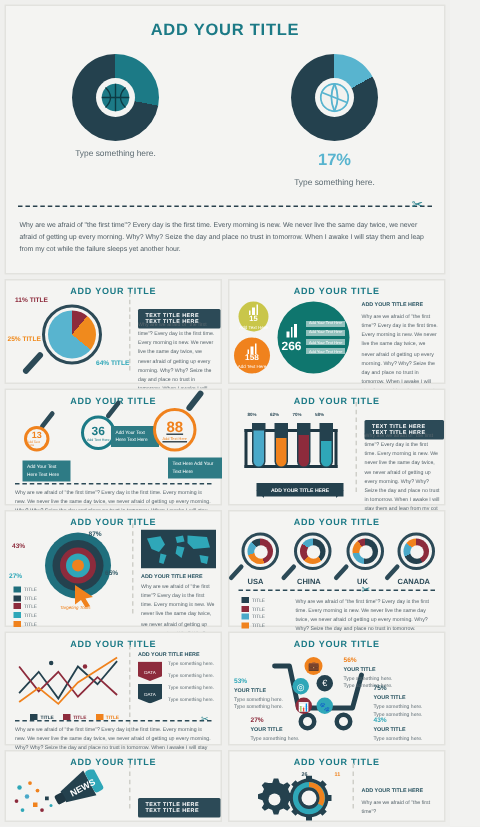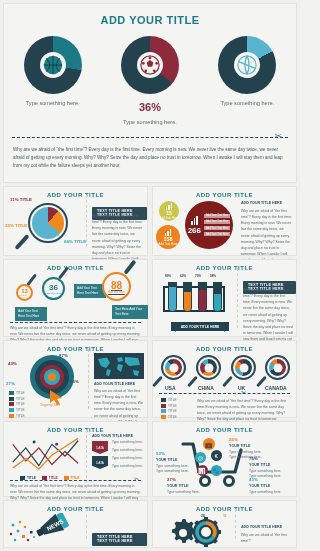--- a/index.html
+++ b/index.html
@@ -99,52 +99,36 @@
                   <line x1="1" y1="12" x2="23" y2="12"></line>
                 <path d="M4 4 Q12 12 4 20"></path>
                   <path d="M20 4 Q12 12 20 20"></path>
               </g>
             </svg>
           </div>
         </div>
         <div class="cap">Type something here.</div>
       </div>
 
-      <div class="dwrap">
-        <div class="dnut" style="background:conic-gradient(#8d2b3c 0 36%, #24414e 36% 100%);">
-          <div class="dhole">
-            <svg class="ball" viewBox="0 0 24 24">
-              <circle cx="12" cy="12" r="11" fill="#f2f2ef" stroke="#8d2b3c" stroke-width="1.6"></circle>
-              <polygon points="12,6 16,9 14.5,14 9.5,14 8,9" fill="#8d2b3c"></polygon>
-              <circle cx="12" cy="3.5" r="1.6" fill="#8d2b3c"></circle>
-                <circle cx="20" cy="10" r="1.6" fill="#8d2b3c"></circle>
-              <circle cx="17" cy="19" r="1.6" fill="#8d2b3c"></circle>
-                <circle cx="7" cy="19" r="1.6" fill="#8d2b3c"></circle>
-              <circle cx="4" cy="10" r="1.6" fill="#8d2b3c"></circle>
-            </svg>
-          </div>
-        </div>
-        <div class="pct" style="color:#8d2b3c">36%</div>
-        <div class="cap">Type something here.</div>
-      </div>
 
 
       <div class="dwrap">
         <div class="dnut" style="background:conic-gradient(#58b4cf 0 17%, #24414e 17% 100%);">
           <div class="dhole">
             <svg class="ball" viewBox="0 0 24 24">
               <circle cx="12" cy="12" r="11" fill="#f2f2ef" stroke="#58b4cf" stroke-width="1.4"></circle>
               <g stroke="#58b4cf" stroke-width="1.5" fill="none">
                 <path d="M12 1 Q7 12 12 23"></path>
                   <path d="M12 1 Q17 12 12 23"></path>
                   <path d="M2 8 Q12 12 22 16"></path>
               </g>
             </svg>
           </div>
         </div>
+        <div class="pct" style="color:#58b4cf">17%</div>
         <div class="cap">Type something here.</div>
       </div>
     </div>
 
     <div class="dash"></div>
     <div class="scis">✂</div>
     <div class="para">Why are we afraid of "the first time"? Every day is the first time. Every morning is new. We never live the same day twice, we never afraid of getting up every morning. Why? Why? Seize the day and place no trust in tomorrow. When I awake I will stay them and leap from my cot while the failure sleeps yet another hour.</div>
   </div>
 
   <div class="card s2l">
@@ -185,21 +169,21 @@
     <div class="badge" style="left:3px;top:38px;width:24px;height:24px;background:#f0821d;">
       <div class="bars">
           <i style="height:3px"></i>
           <i style="height:5px"></i>
           <i style="height:7px"></i>
         </div>
       <div class="n" style="font-size:5.5px">158</div>
       <div class="s">Add Text Here</div>
     </div>
 
-    <div class="badge" style="left:32px;top:14px;width:48px;height:48px;background:#7f1d1d;flex-direction:row;gap:3px;">
+    <div class="badge" style="left:32px;top:14px;width:48px;height:48px;background:#0f766e;flex-direction:row;gap:3px;">
       <div style="display:flex;flex-direction:column;align-items:center;">
         <div class="bars" style="height:9px">
             <i style="height:4px"></i>
             <i style="height:6.5px"></i>
             <i style="height:9px"></i>
           </div>
         <div class="n" style="font-size:8px;margin-top:1px">266</div>
       </div>
       <div style="display:flex;flex-direction:column;gap:2.2px;">
         <span style="font-size:2.6px;background:rgba(255,255,255,.55);padding:.5px 2px;">Add Your Text Here</span>
@@ -218,21 +202,21 @@
 
     <div class="mag" style="left:12px;top:24px;">
       <div class="handle" style="width:3px;height:14px;left:14px;top:-11px;transform:rotate(38deg);"></div>
       <div class="lens" style="width:17px;height:17px;border-color:#f0821d;display:flex;flex-direction:column;align-items:center;justify-content:center;">
         <span style="font-size:6px;font-weight:bold;color:#f0821d;">13</span>
         <span style="font-size:2.2px;color:#f0821d;">Add Text Here</span>
       </div>
     </div>
     <span class="tag" style="position:absolute;left:11px;top:47px;width:26px;">Add Your Text Here Text Here</span>
 
-    <div class="mag" style="left:38px;top:17px;">
+    <div class="mag" style="left:50px;top:17px;">
       <div class="handle" style="width:3px;height:14px;left:20px;top:-11px;transform:rotate(38deg);"></div>
       <div class="lens" style="width:23px;height:23px;border-color:#1c7a86;display:flex;flex-direction:column;align-items:center;justify-content:center;">
         <span style="font-size:8px;font-weight:bold;color:#1c7a86;">36</span>
         <span style="font-size:2.4px;color:#1c7a86;">Add Text Here</span>
       </div>
     </div>
     <span class="tag" style="position:absolute;left:70px;top:24px;width:26px;">Add Your Text Here Text Here</span>
 
     <div class="mag" style="left:98px;top:12px;">
       <div class="handle" style="width:3.5px;height:16px;left:26px;top:-13px;transform:rotate(38deg);"></div>

